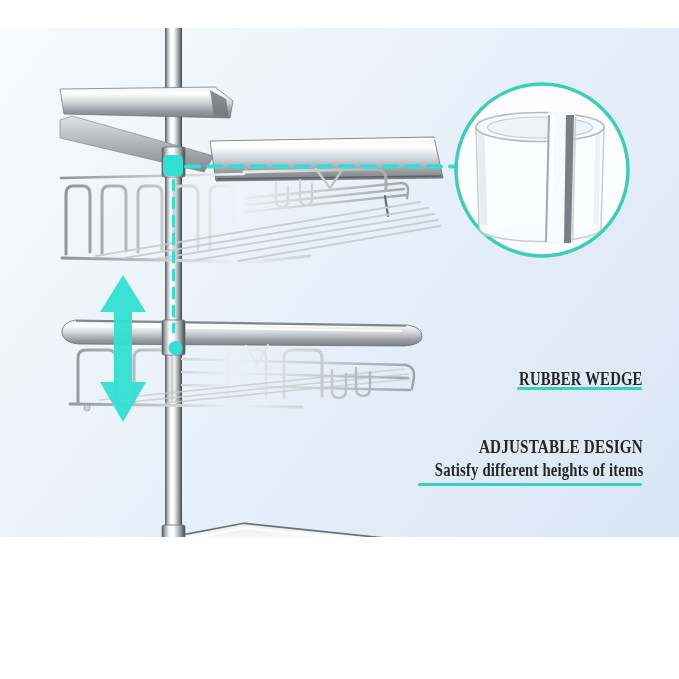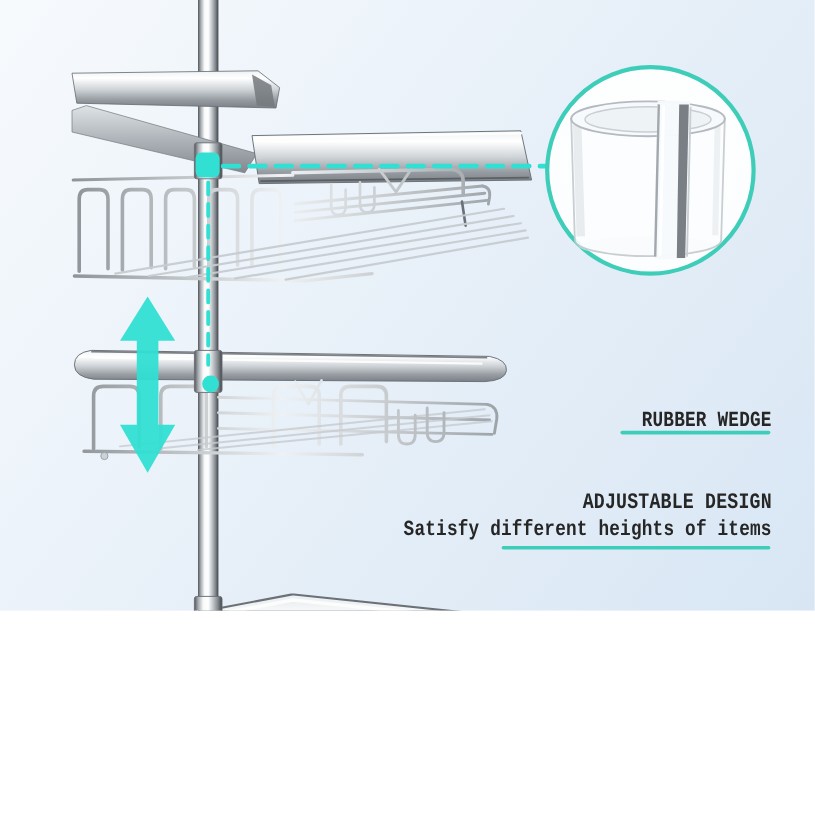--- a/index.html
+++ b/index.html
@@ -3,21 +3,22 @@
 <meta charset="utf-8">
 <style>
   :root{
     --accent-teal:#3ECDB9; --accent-cyan:#31DFD3; --text:#262626;
     --bg-start:#F7FAFD; --bg-mid:#E9F1F9; --bg-end:#D8E6F4; --wire:#9BA1A7;
   }
   html,body{margin:0;padding:0;}
   .stage{
     position:relative;width:679px;height:509px;overflow:hidden;
     background:linear-gradient(128deg,var(--bg-start) 0%,var(--bg-mid) 45%,var(--bg-end) 100%);
-    font-family:Liberation Mono, monospace;
+    font-family:Liberation Serif, serif;
+    margin-top:28px;
   }
   .scene{position:absolute;left:0;top:0;}
   .w{fill:none;stroke-linecap:round;stroke-linejoin:round;}
   .cyan-dash{stroke:var(--accent-cyan);fill:none;stroke-linecap:round;}
   .cyan-fill{fill:var(--accent-cyan);}
   .teal-ring{stroke:var(--accent-teal);}
   .label{
     position:absolute;font-weight:bold;color:var(--text);white-space:nowrap;
     transform:scaleX(.82);transform-origin:100% 0;line-height:1;letter-spacing:.2px;
   }

